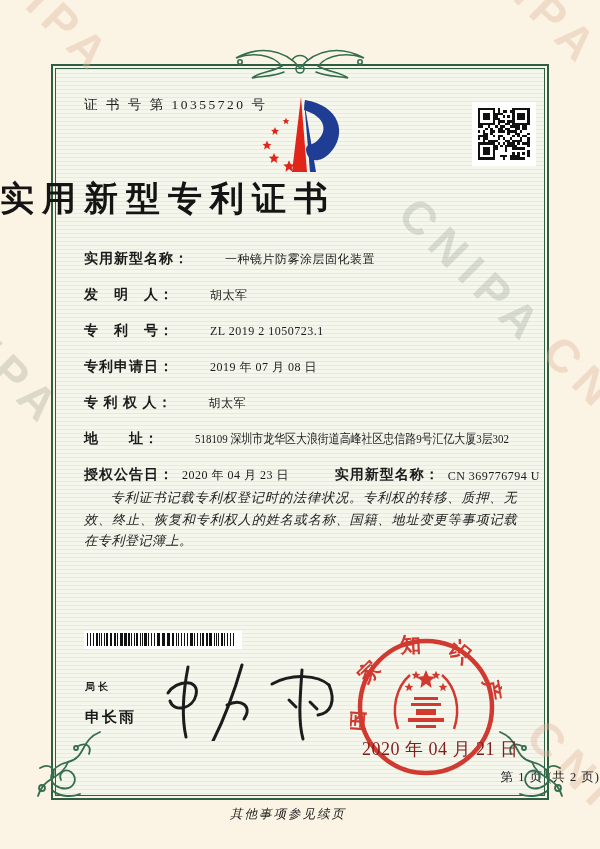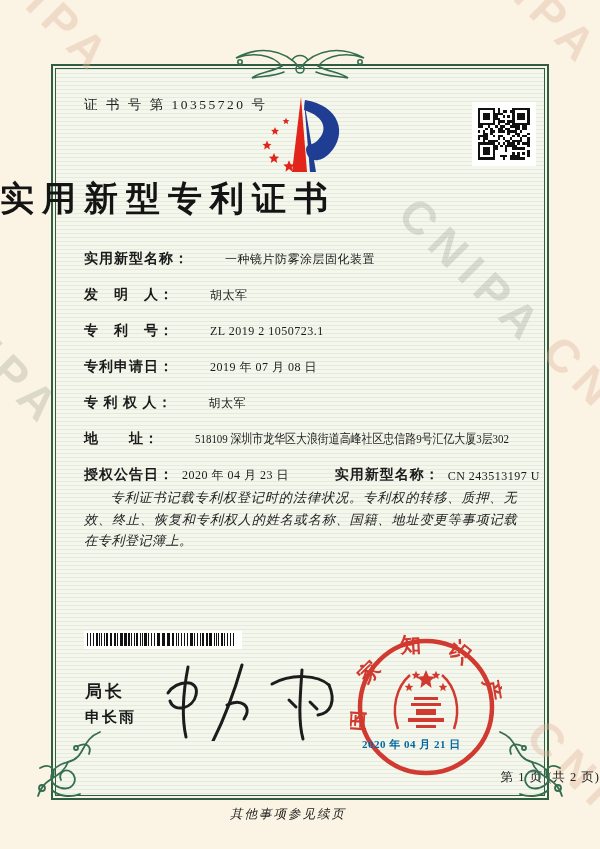--- a/index.html
+++ b/index.html
@@ -44,26 +44,26 @@
   .frow.addr .fvalue{display:inline-block;white-space:nowrap;font-size:13px;
         transform:scaleX(0.84);transform-origin:left center;letter-spacing:0;}
   .fgroup{display:flex;align-items:flex-end;}
 
   .body-text{left:84px;top:487px;width:433px;}
   .body-text p{margin:0;font-size:13.2px;line-height:21.6px;font-style:italic;
         letter-spacing:0.4px;color:#222;text-indent:2em;text-align:justify;}
 
   .barcode{left:84px;top:631px;width:158px;height:18px;background:#fff;}
 
-  .director-label{left:85px;top:680px;font-size:17px;font-weight:bold;letter-spacing:3px;color:#1a1a1a;}
+  .director-label{left:85px;top:680px;font-size:10px;font-weight:bold;letter-spacing:3px;color:#1a1a1a;}
   .director-name{left:85px;top:708px;font-size:15px;font-weight:bold;letter-spacing:2px;color:#1a1a1a;text-align:right;}
   .signature{left:150px;top:653px;}
 
   .seal{left:350px;top:631px;opacity:0.95;}
-  .seal-date{left:362px;top:737px;font-size:11px;color:#0369a1;letter-spacing:0.5px;z-index:4;font-weight:bold;}
+  .seal-date{left:362px;top:737px;font-size:18px;color:#7f1d1d;letter-spacing:0.5px;z-index:4;font-weight:normal;}
 
   .page-info{left:0;top:769px;width:600px;text-align:right;font-size:12.5px;color:#222;letter-spacing:1px;}
   .footer-note{left:0;top:806px;width:600px;text-align:center;font-size:12.5px;font-style:italic;
         color:#222;letter-spacing:2px;transform:translateX(-12px);}
 
   .orn-top{left:218px;top:42px;}
   .orn-bl{left:28px;top:724px;}
   .orn-br{left:488px;top:724px;transform:scaleX(-1);}
 </style>
 </head>
@@ -296,21 +296,21 @@
       <span class="flabel">地　　址：</span>
       <span class="fvalue">518109 深圳市龙华区大浪街道高峰社区忠信路9号汇亿大厦3层302</span>
     </div>
     <div class="frow two">
       <span class="fgroup">
         <span class="flabel">授权公告日：</span>
         <span class="fvalue">2020 年 04 月 23 日</span>
       </span>
       <span class="fgroup">
         <span class="flabel">实用新型名称：</span>
-        <span class="fvalue">CN 243513197 U</span>
+        <span class="fvalue">CN 369776794 U</span>
       </span>
     </div>
   </div>
 
   <div class="z2 body-text">
     <p>专利证书记载专利权登记时的法律状况。专利权的转移、质押、无效、终止、恢复和专利权人的姓名或名称、国籍、地址变更等事项记载在专利登记簿上。</p>
   </div>
 
   <div class="z2 barcode">
     <svg width="158" height="18" viewBox="0 0 158 18">

